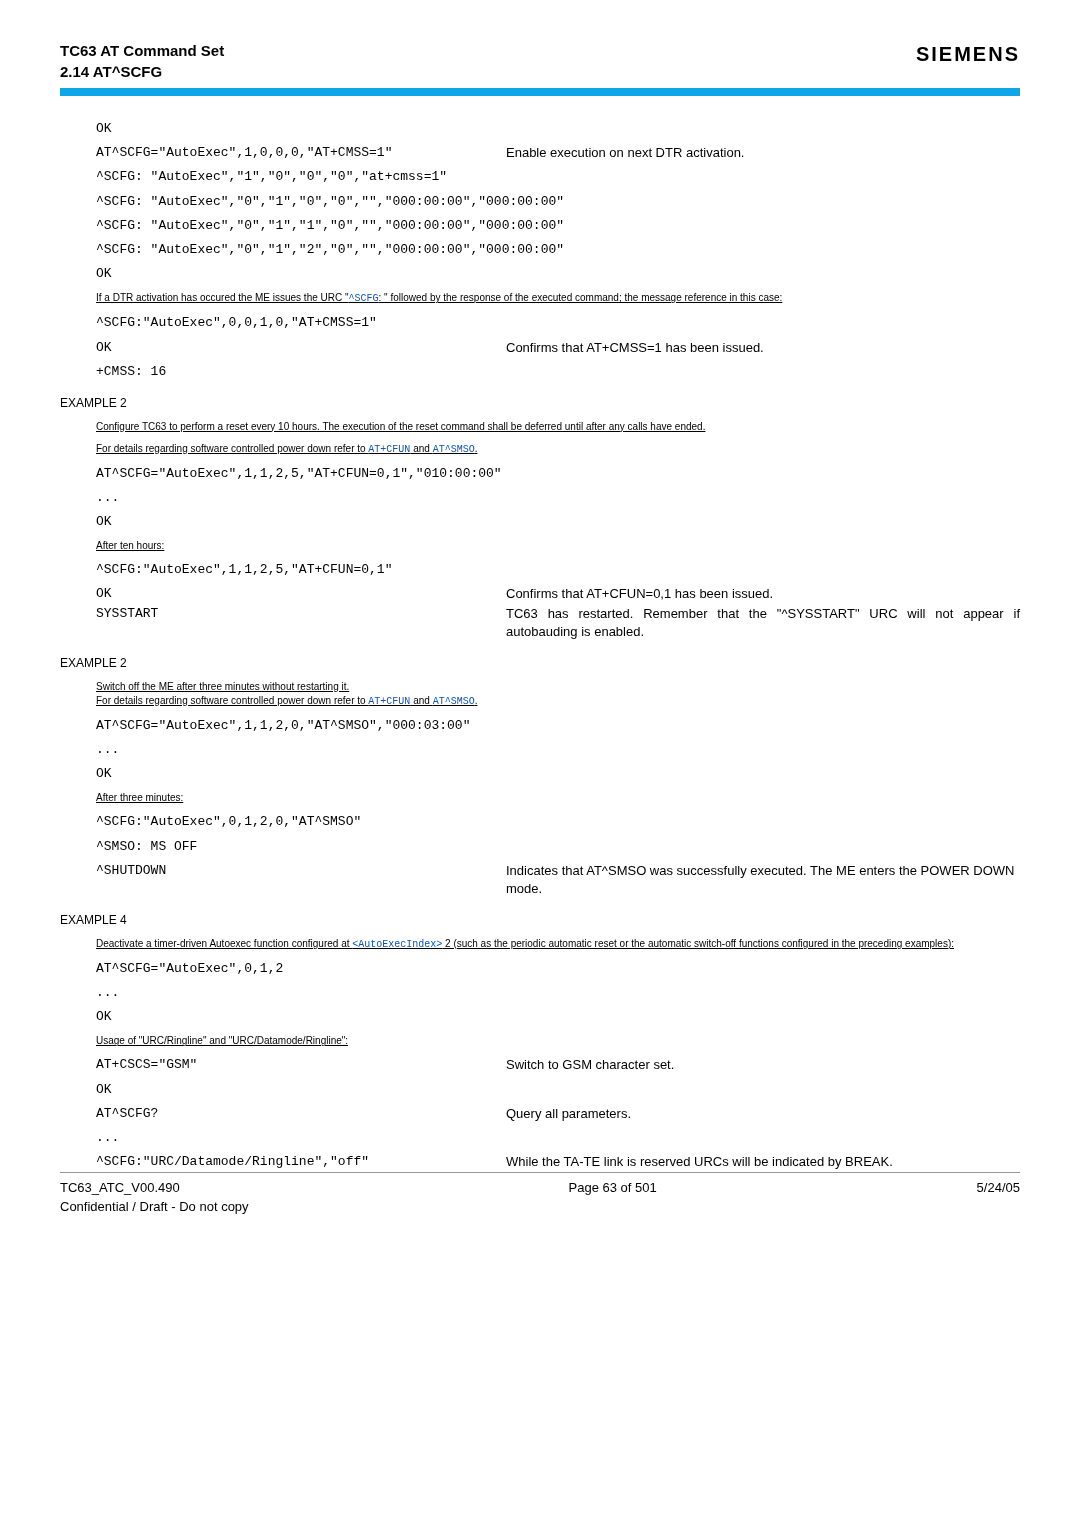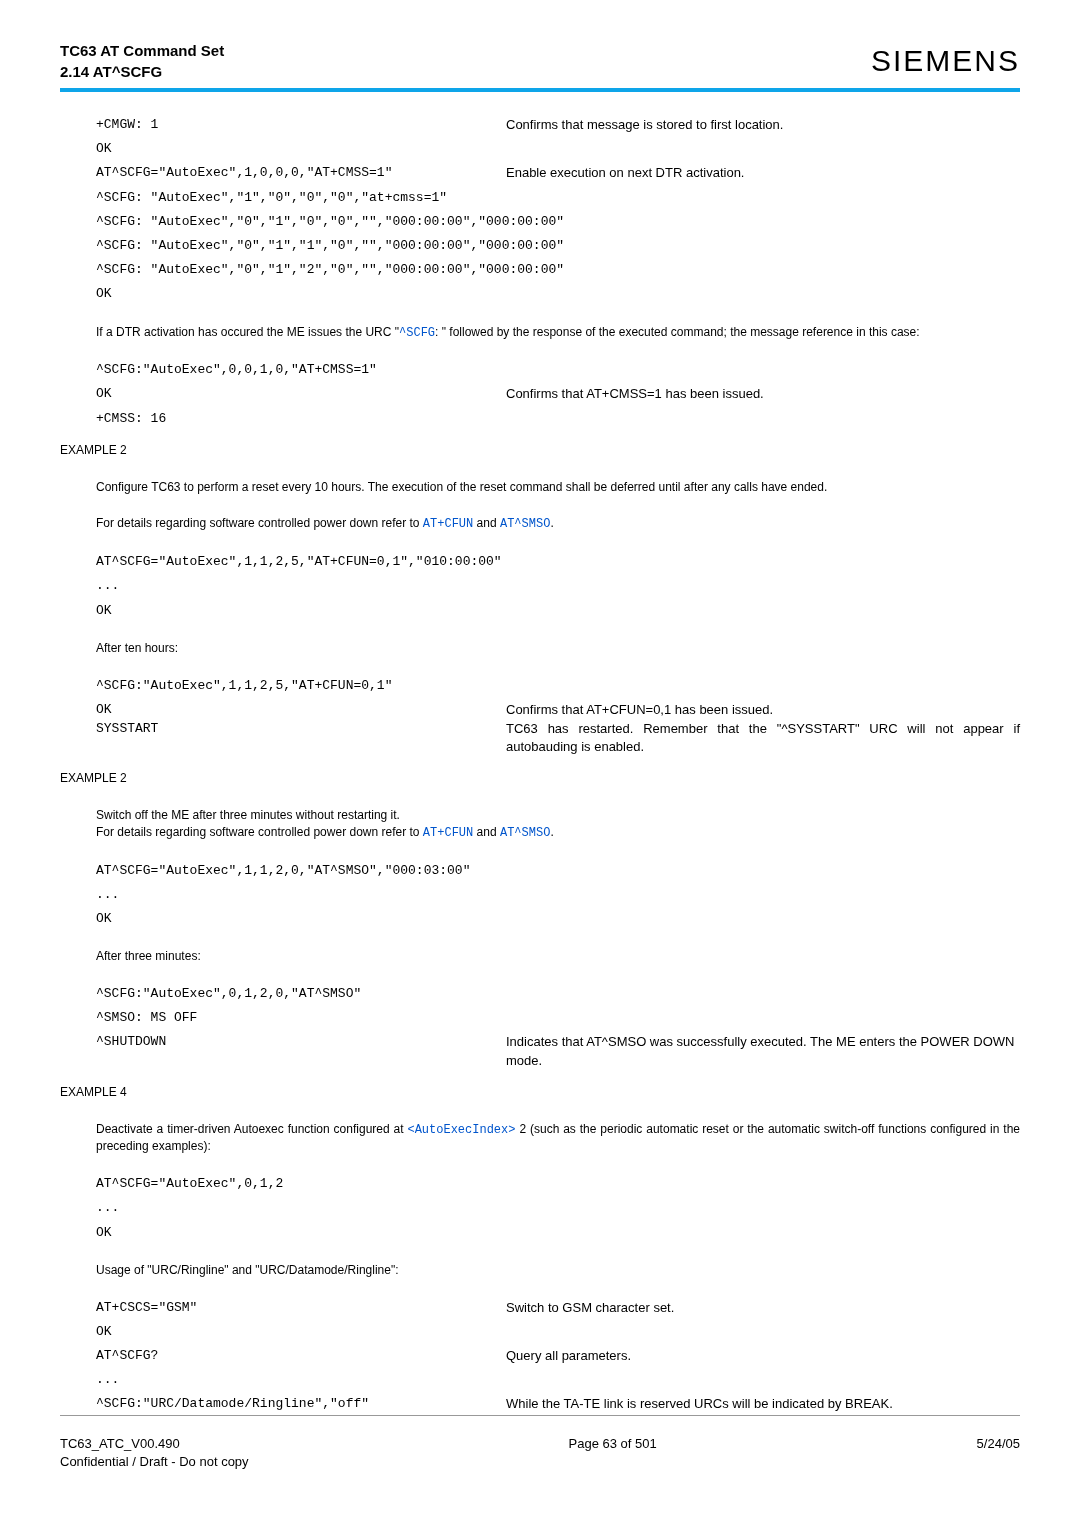--- a/index.html
+++ b/index.html
@@ -12,93 +12,90 @@
     font-size: 13px;
     line-height: 1.4;
   }
   .page {
     padding: 40px 60px 20px 60px;
   }
   .header {
     display: flex;
     justify-content: space-between;
     align-items: flex-start;
-    border-bottom: 4px solid #0ea5e9;
+    border-bottom: 8px solid #0ea5e9;
     padding-bottom: 6px;
     margin-bottom: 24px;
   }
   .header-left {
     font-weight: bold;
     font-size: 15px;
   }
   .logo {
     font-family: Arial, sans-serif;
-    font-weight: 400;
-    font-size: 30px;
+    font-weight: 700;
+    font-size: 20px;
     letter-spacing: 2px;
     color: #000;
   }
   .code-block {
     font-family: "Courier New", monospace;
     font-size: 13px;
     white-space: pre;
     margin: 6px 0;
   }
   .code-row {
     display: flex;
     font-family: "Courier New", monospace;
     font-size: 13px;
     margin: 1px 0;
   }
   .code-row .left { flex: 0 0 410px; white-space: pre; }
   .code-row .right { font-family: Arial, sans-serif; font-size: 13px; }
   .para {
     font-family: Arial, sans-serif;
-    font-size: 12px;
-    margin: 20px 0;
+    font-size: 10px;
+    margin: 8px 0;
     text-align: justify;
+    text-decoration: underline;
   }
   .indent {
     margin-left: 36px;
   }
   .ex-label {
     font-family: Arial, sans-serif;
     font-size: 12px;
     color: #000000;
     margin: 14px 0 4px 0;
     font-variant: small-caps;
   }
   .link { color: #0055cc; }
   .footer {
     display: flex;
     justify-content: space-between;
     border-top: 1px solid #999;
-    padding-top: 19px;
+    padding-top: 6px;
     font-size: 13px;
   }
   .mono { font-family: "Courier New", monospace; }
 </style>
 </head>
 <body>
 
 <div class="page">
 
   <div class="header">
     <div class="header-left">
       <div>TC63 AT Command Set</div>
       <div>2.14 AT^SCFG</div>
     </div>
     <div class="logo">SIEMENS</div>
   </div>
 
   <div class="indent">
-    <div class="code-row">
-      <div class="left">+CMGW: 1</div>
-      <div class="right">Confirms that message is stored to first location.</div>
-    </div>
     <div class="code-block">OK</div>
     <div class="code-row">
       <div class="left">AT^SCFG="AutoExec",1,0,0,0,"AT+CMSS=1"</div>
       <div class="right">Enable execution on next DTR activation.</div>
     </div>
     <div class="code-block">^SCFG: "AutoExec","1","0","0","0","at+cmss=1"</div>
     <div class="code-block">^SCFG: "AutoExec","0","1","0","0","","000:00:00","000:00:00"</div>
     <div class="code-block">^SCFG: "AutoExec","0","1","1","0","","000:00:00","000:00:00"</div>
     <div class="code-block">^SCFG: "AutoExec","0","1","2","0","","000:00:00","000:00:00"</div>
     <div class="code-block">OK</div>

